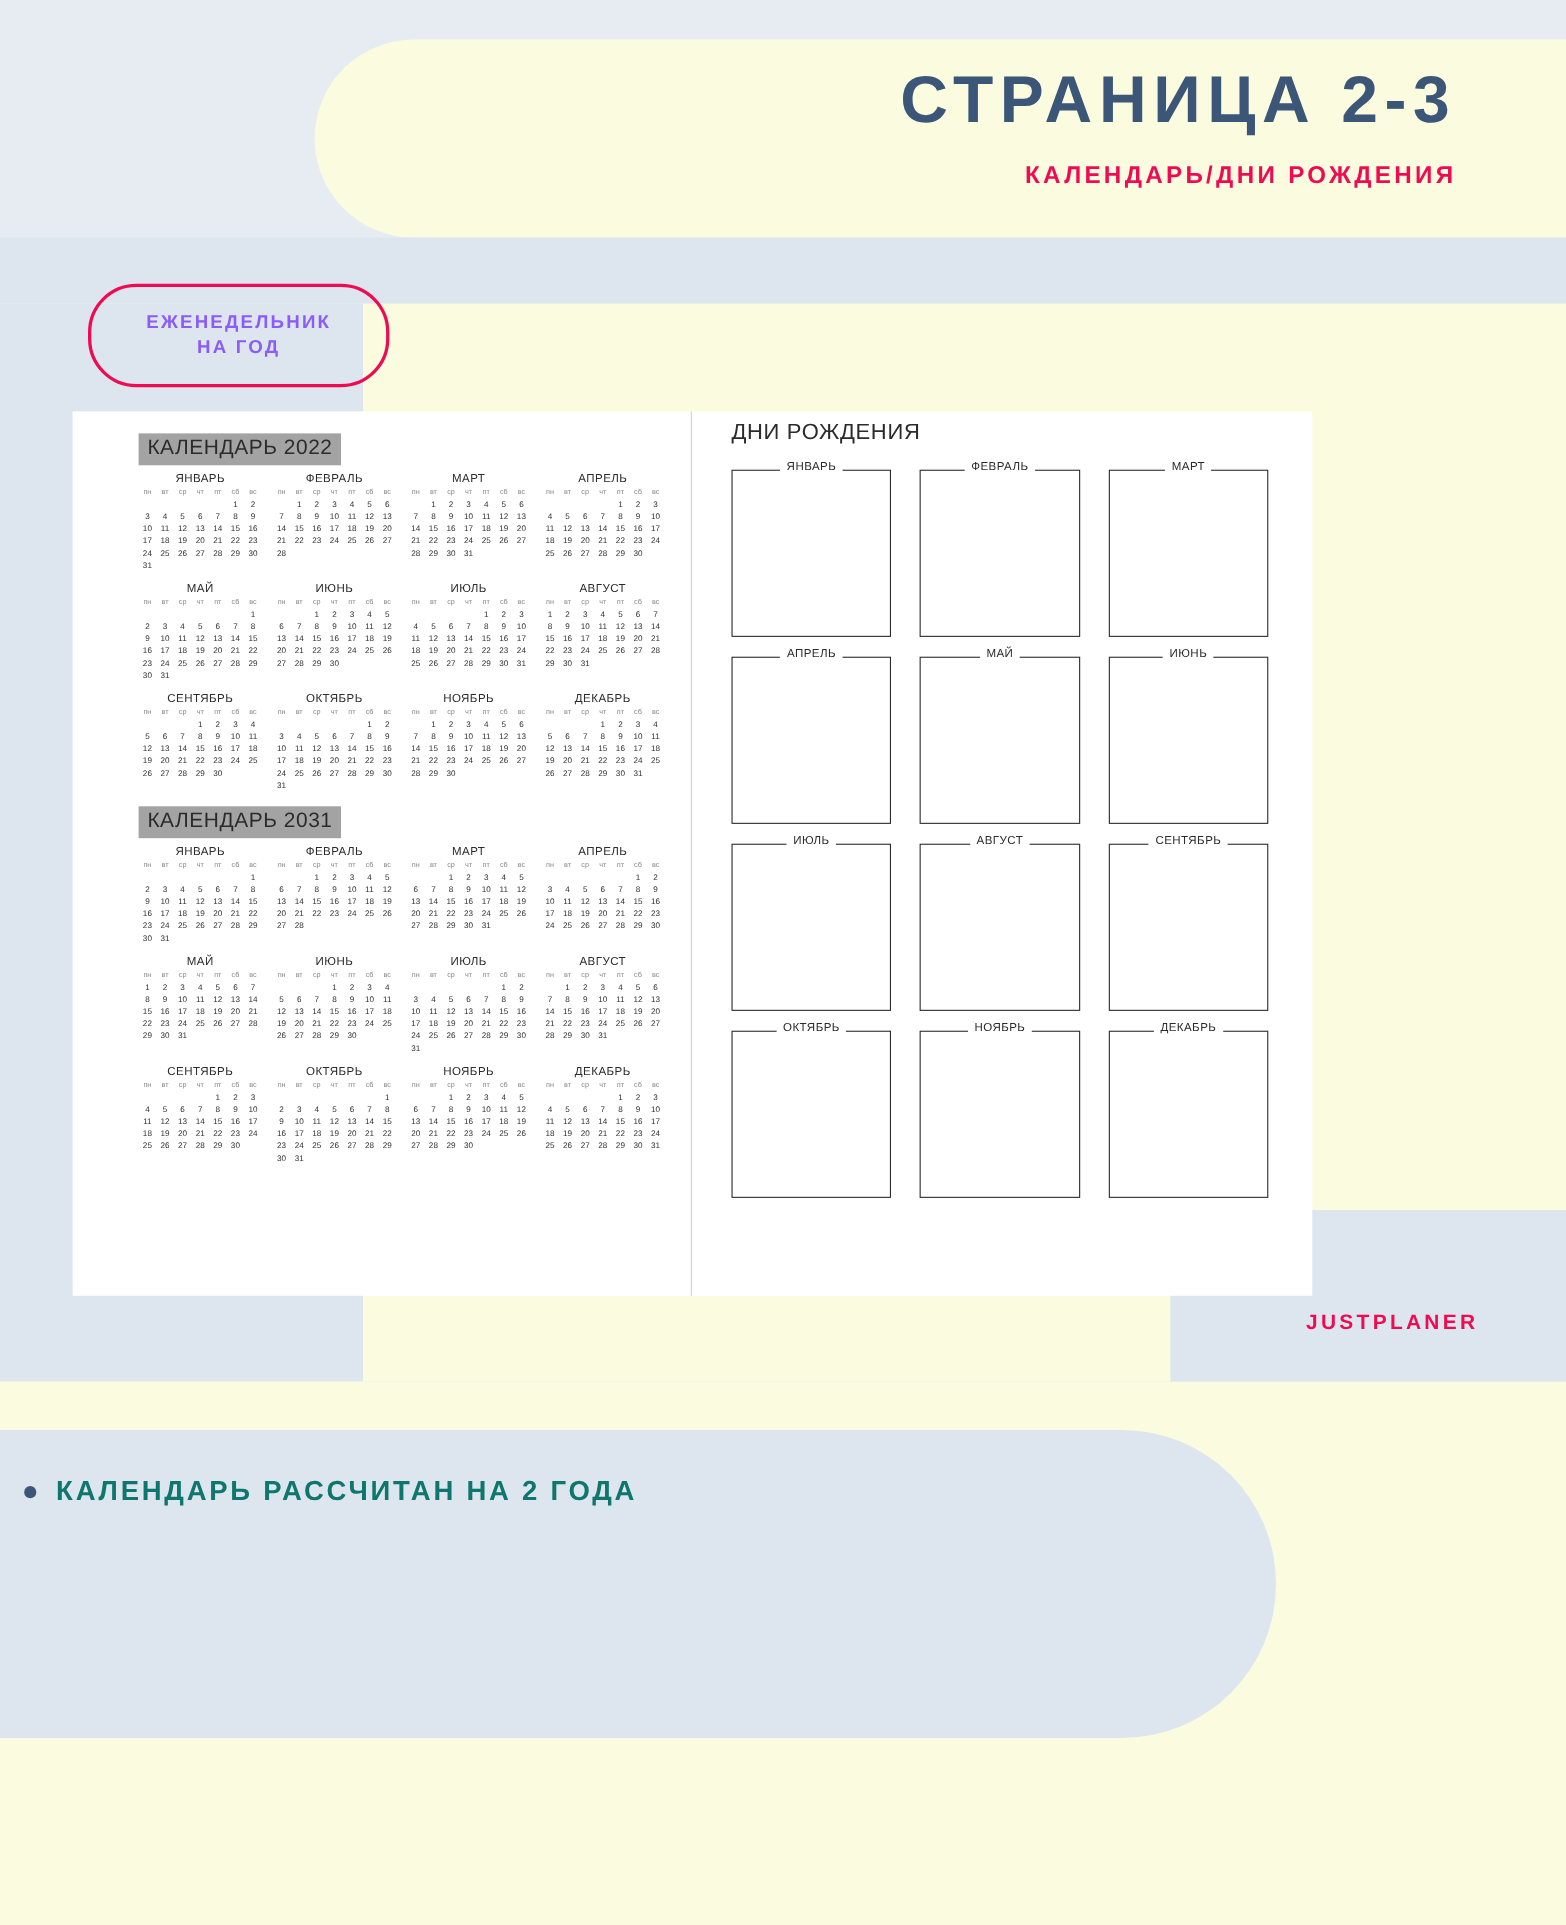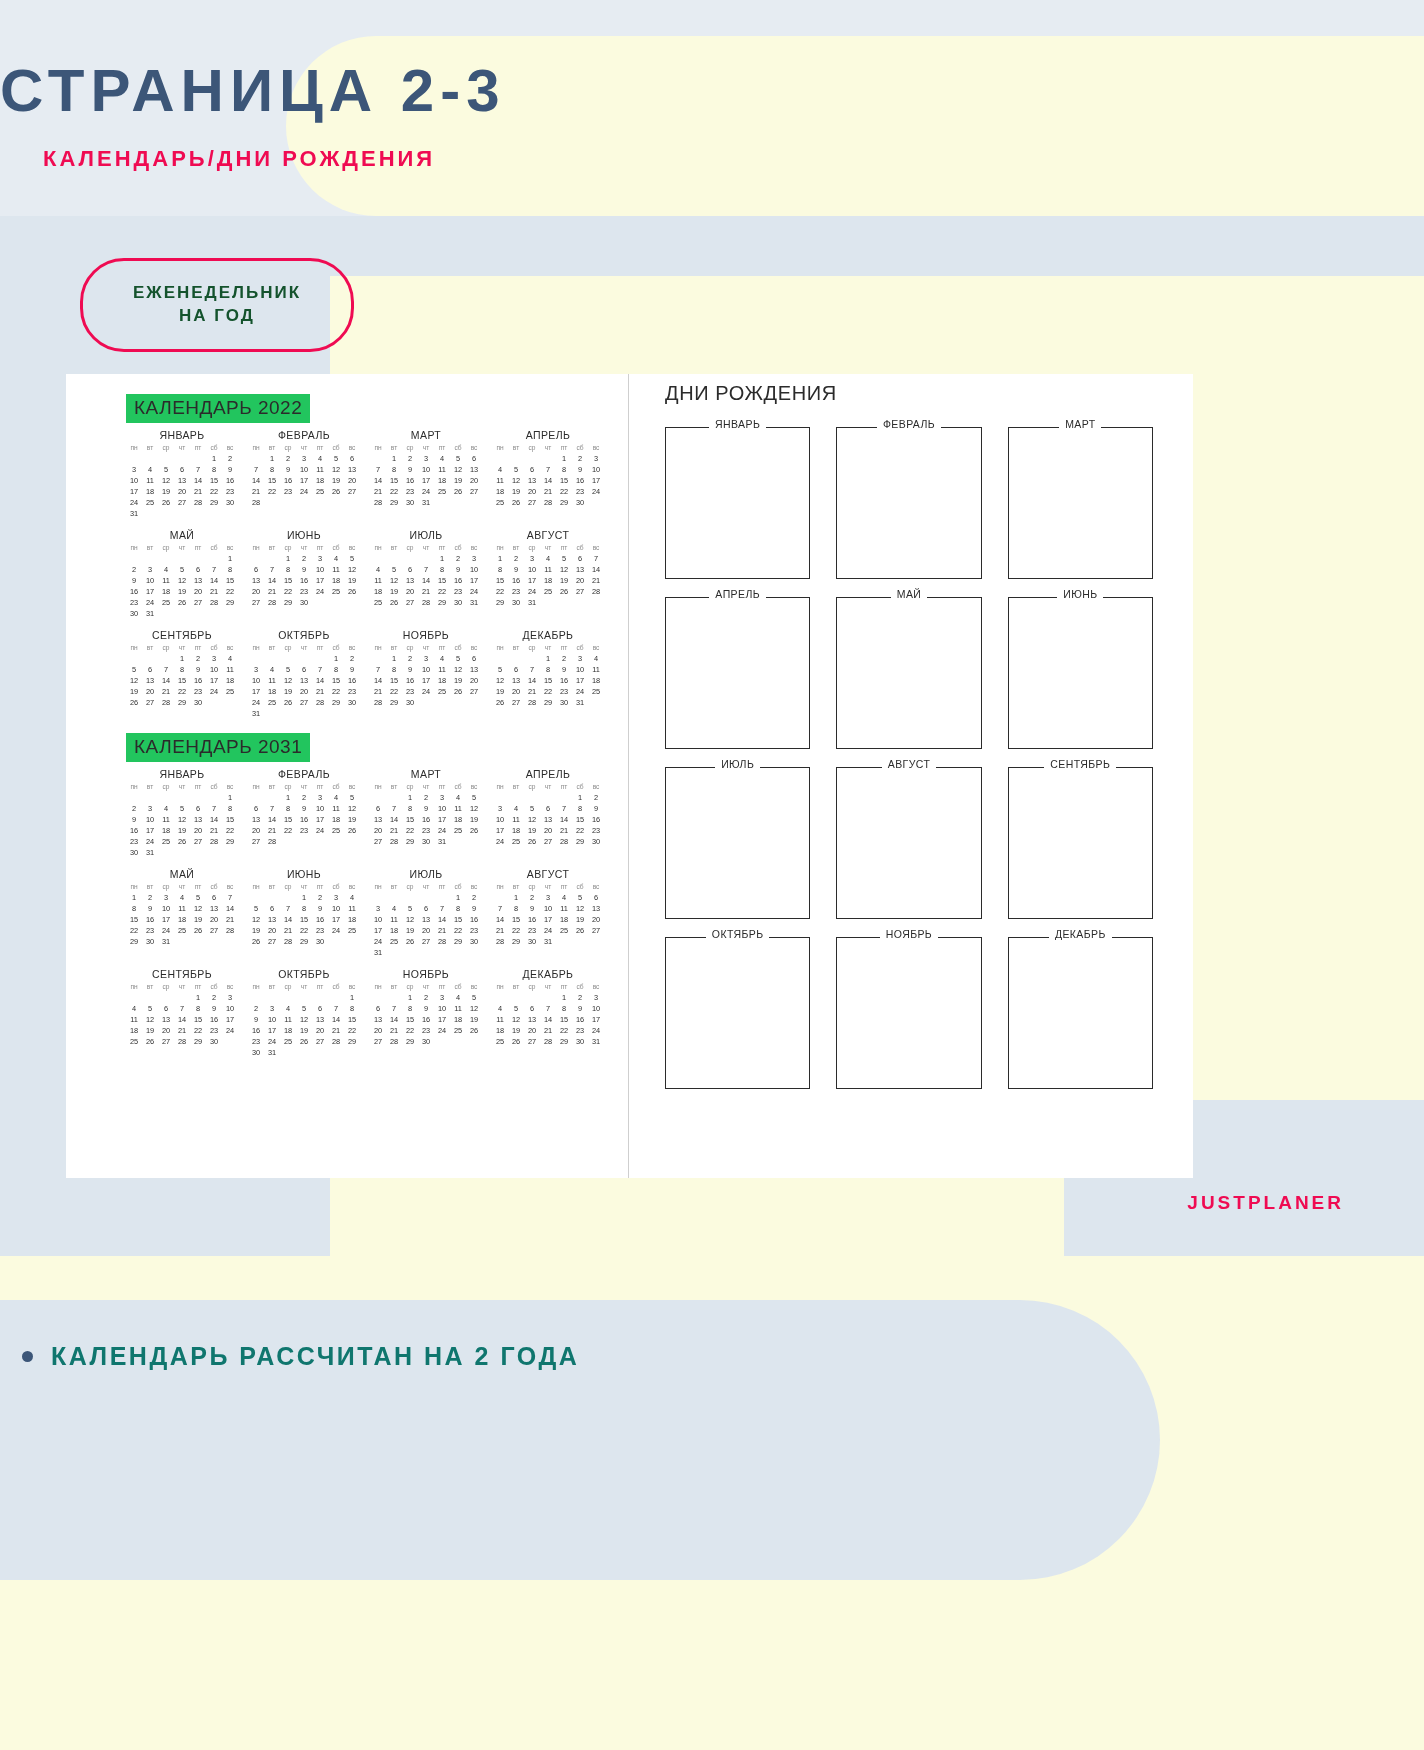--- a/index.html
+++ b/index.html
@@ -72,21 +72,21 @@
     left: 0; top: 0;
     width: 300px; height: 216px;
     background: #e6ecf2;
   }
 
   
   .header {
     position: absolute;
     left: 0; top: 58px;
     width: 1324px;
-    text-align: left;
+    text-align: right;
     z-index: 5;
   }
   .header-title {
     color: #3c5678;
     font-size: 60px;
     font-weight: bold;
     letter-spacing: 6px;
     line-height: 1.1;
   }
   .header-sub {
@@ -102,21 +102,21 @@
   .badge {
     position: absolute;
     left: 80px; top: 258px;
     width: 268px; height: 88px;
     border: 3px solid #ef0b52;
     border-radius: 44px;
     display: flex;
     align-items: center;
     justify-content: center;
     text-align: center;
-    color: #14532d;
+    color: #8b5cf6;
     font-size: 17px;
     font-weight: bold;
     letter-spacing: 2px;
     line-height: 1.35;
     z-index: 6;
     background: transparent;
   }
 
   
   .sheet {
@@ -140,21 +140,21 @@
     box-sizing: border-box;
     padding: 4px 40px 10px 30px;
   }
 
   
   .cal-title {
     display: inline-block;
     font-size: 19px;
     color: #2b2b2b;
     letter-spacing: 0.5px;
-    background: #22c55e;
+    background: #a3a3a3;
     padding: 3px 8px 4px 8px;
     margin-bottom: 6px;
   }
   .cal-block { margin-bottom: 14px; }
   .months-grid {
     display: grid;
     grid-template-columns: repeat(4, 1fr);
     column-gap: 10px;
     row-gap: 10px;
   }

